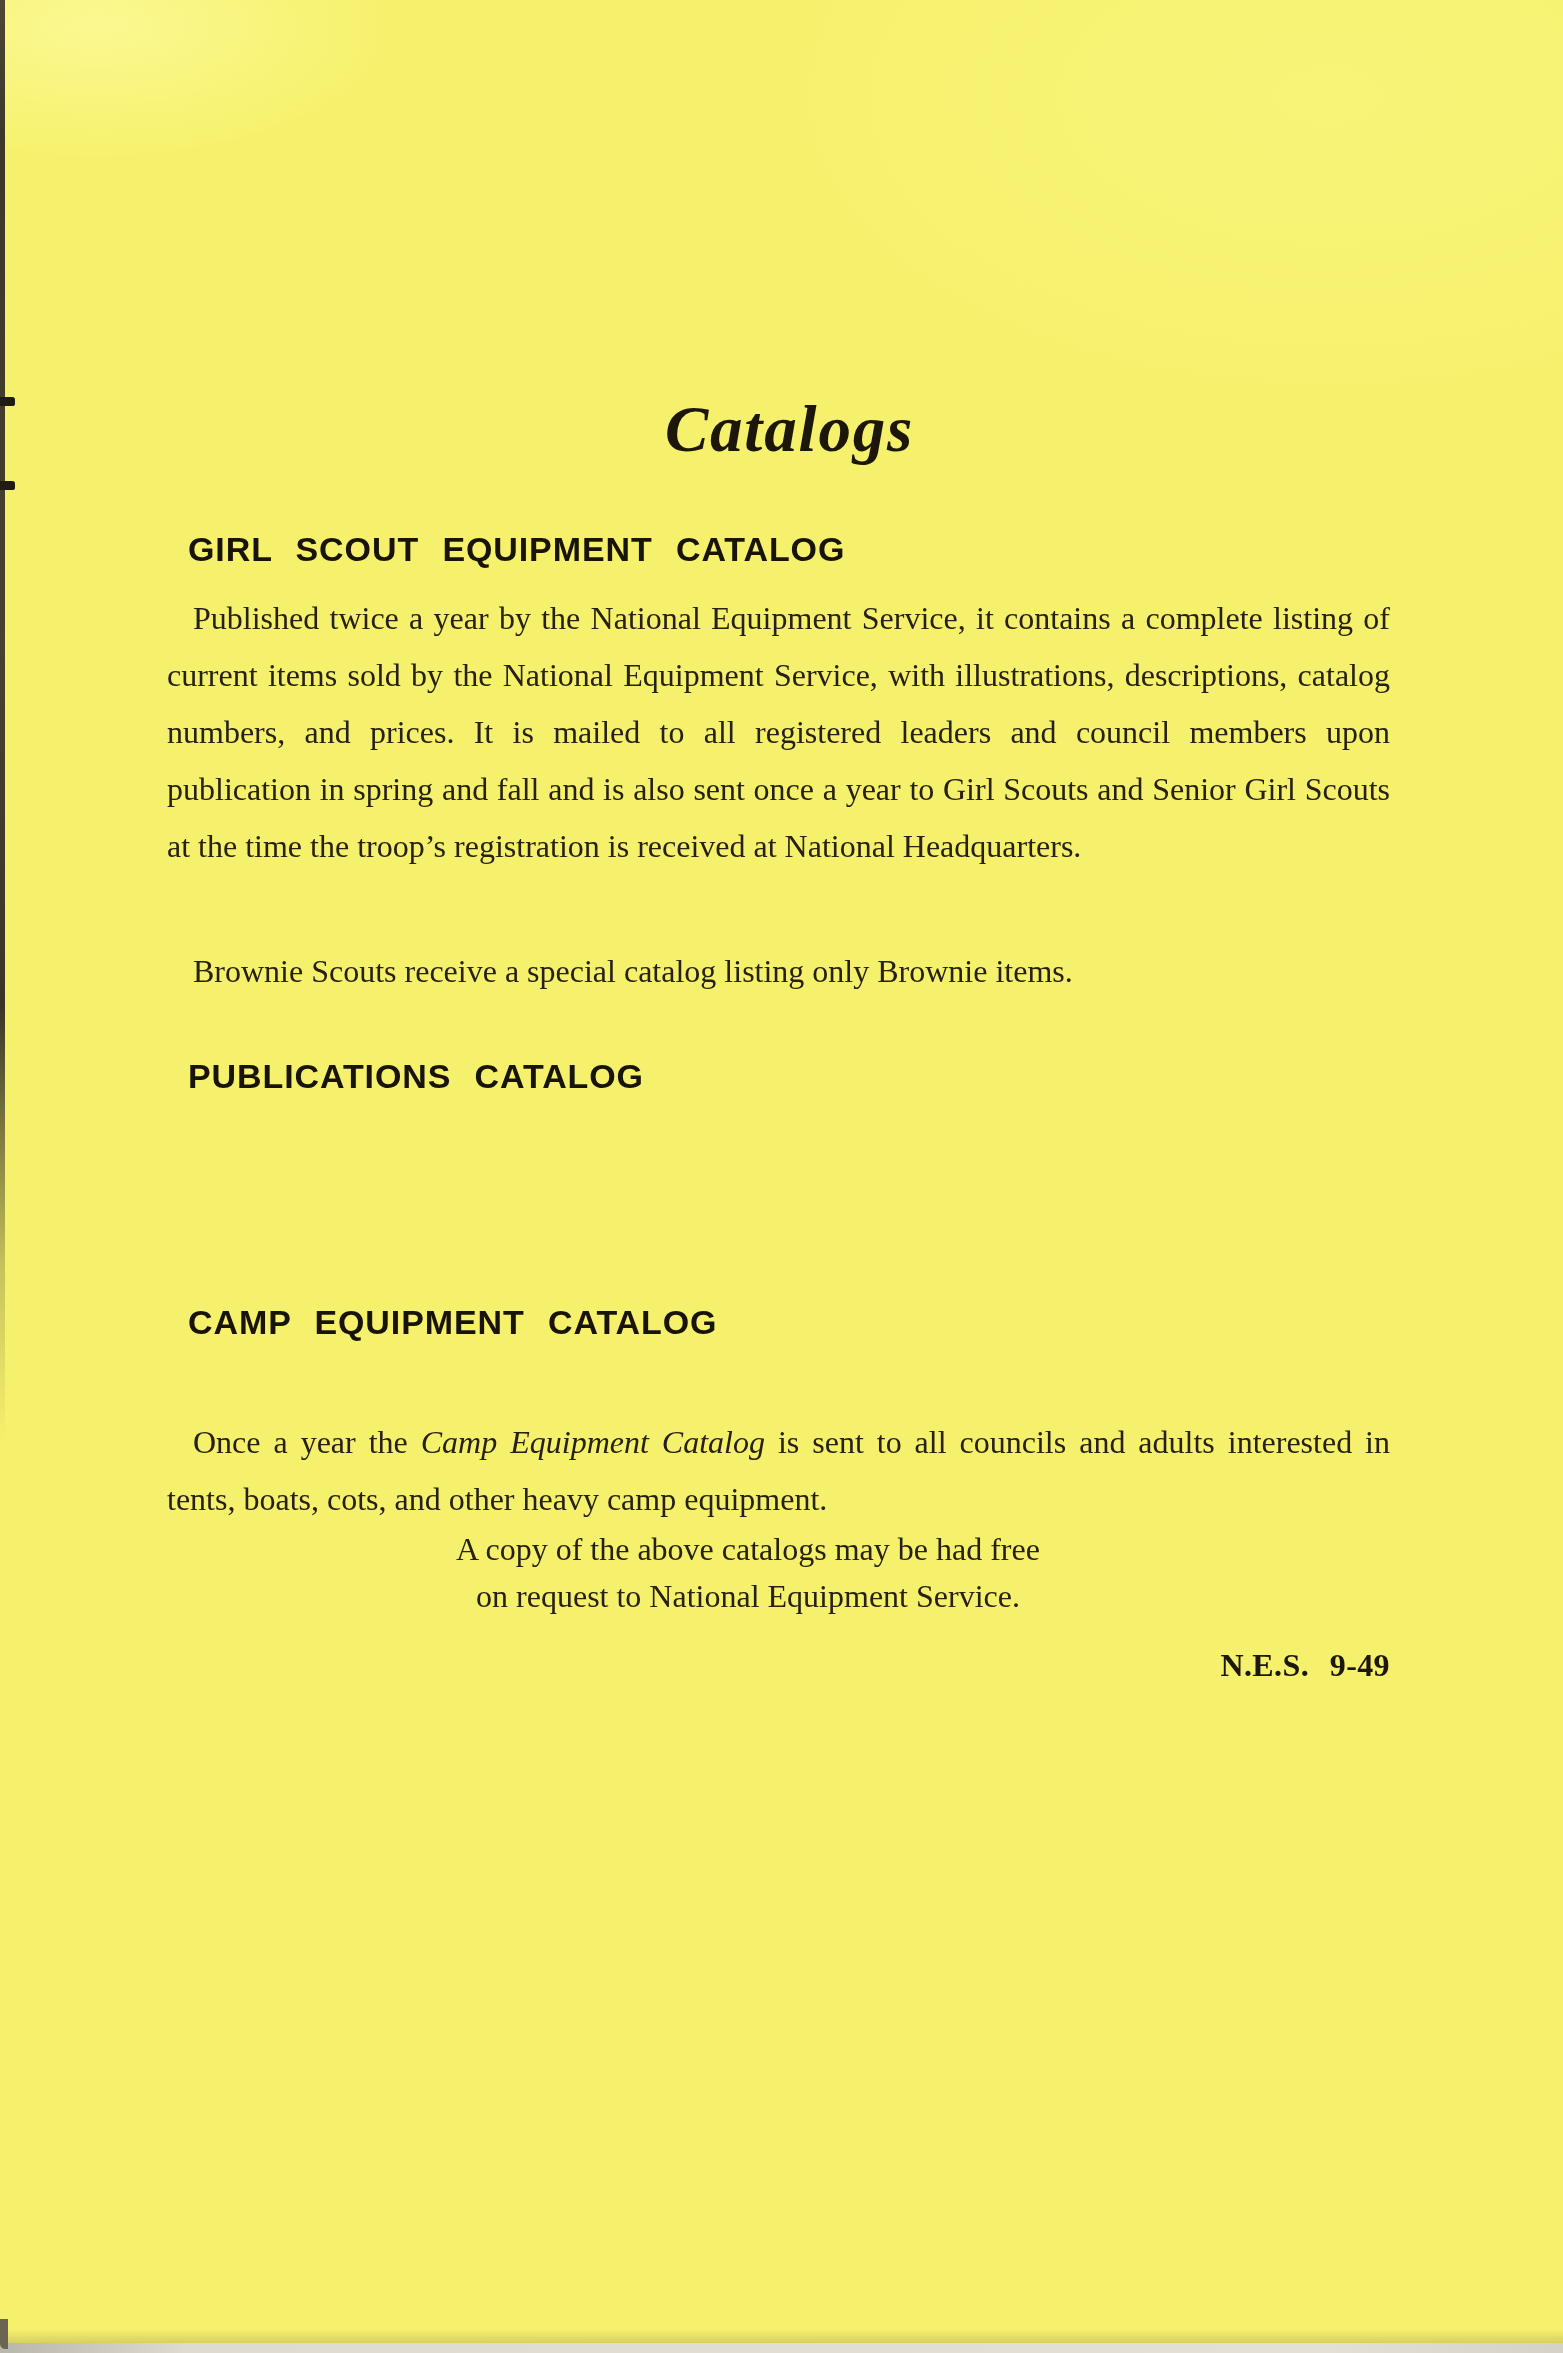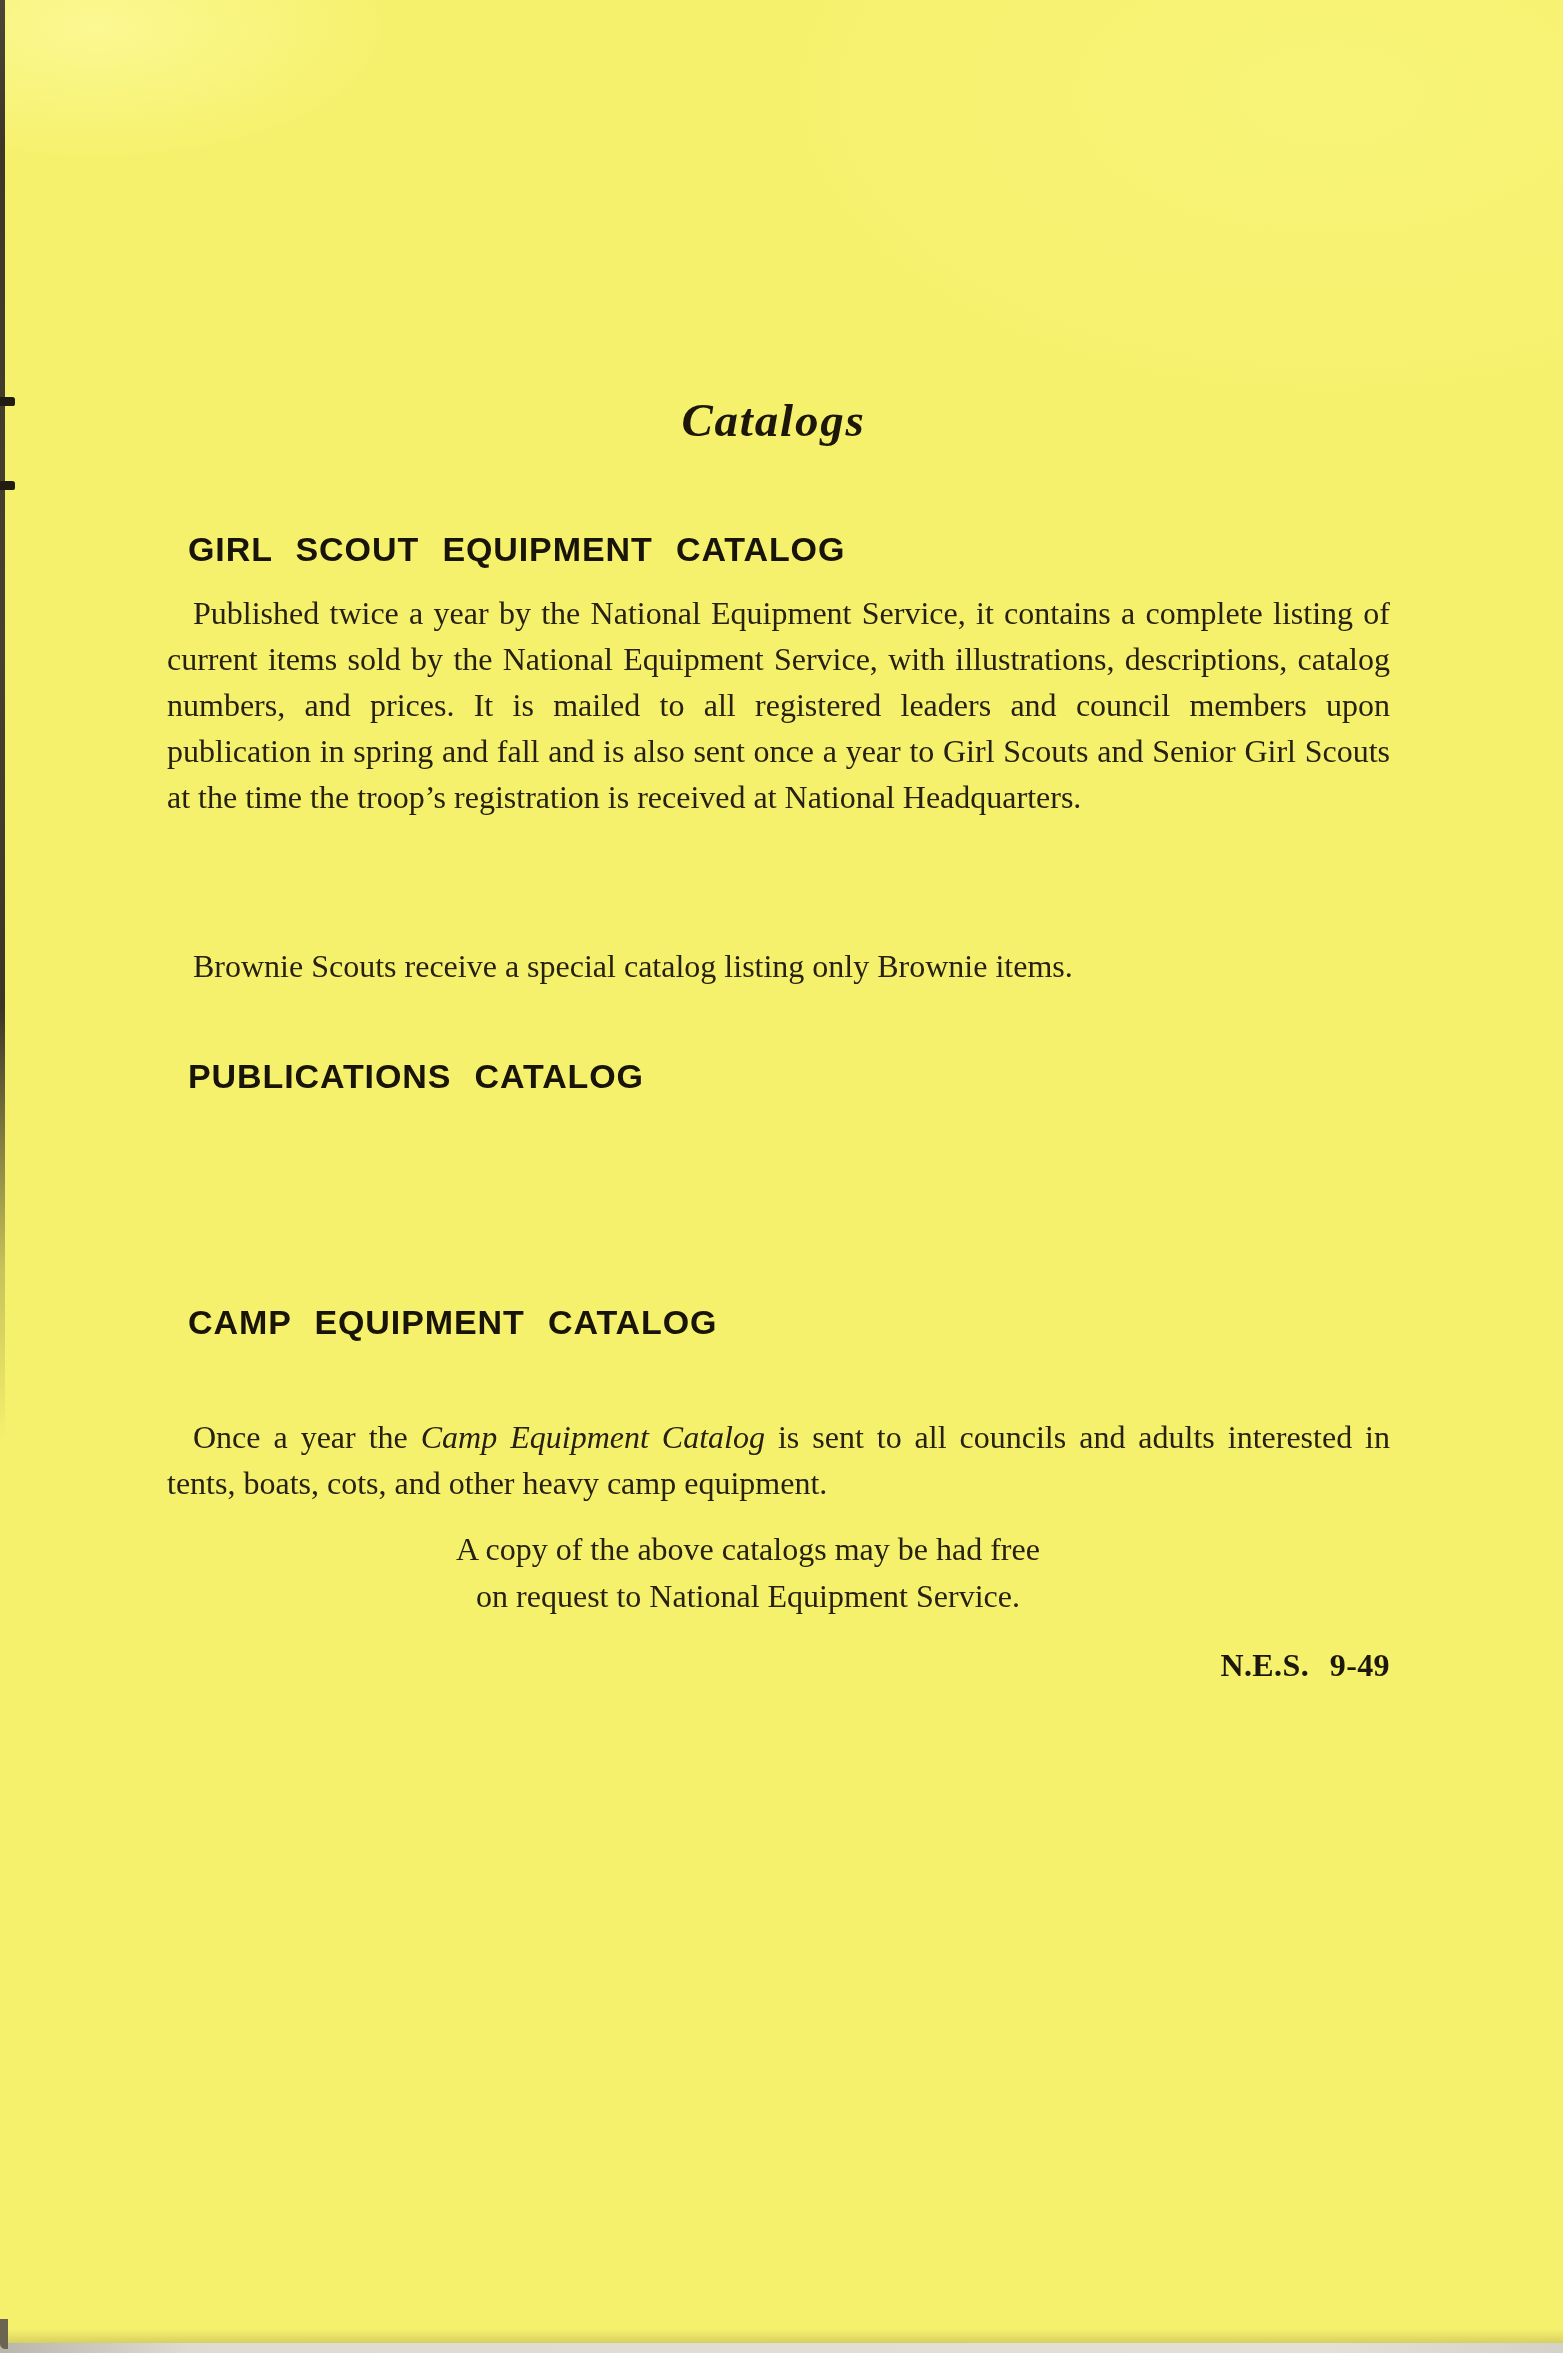--- a/index.html
+++ b/index.html
@@ -34,40 +34,40 @@
     background: linear-gradient(to right, #b9b7ab, #dedbd0 12%, #e3e0d6 85%, #d4d2c6);
   }
   .edge-bottom-shadow {
     position: absolute; left: 0; right: 0; bottom: 11.4px; height: 14px;
     background: linear-gradient(to top, rgba(120,110,70,.25), rgba(120,110,70,0));
   }
   .corner-bl { position: absolute; left: 0; bottom: 5.3px; width: 8px; height: 30px; background: #6b6450; border-radius: 0 0 0 5.3px; }
 
   
   .doc-title {
-    position: absolute; left: 0; top: 397px; width: 1547px;
+    position: absolute; left: 16px; top: 397px; width: 1547px;
     text-align: center;
     font-family: "Liberation Serif", serif;
     font-weight: bold; font-style: italic;
-    font-size: 47px; line-height: 1;
+    font-size: 65px; line-height: 1;
     letter-spacing: 1.8px;
     color: #1c1709;
   }
   .section { position: absolute; left: 167px; width: 1223px; }
   .sec-head {
     font-family: "Liberation Sans", sans-serif;
     font-weight: bold;
     font-size: 34px; line-height: 1;
     letter-spacing: 0.9px; word-spacing: 13px;
     color: #18140a;
     margin: 0 0 0 21px;
   }
   .sec-body {
     margin: 0;
-    font-size: 32px; line-height: 46px;
+    font-size: 32px; line-height: 57px;
     text-align: justify;
     text-indent: 26px;
     color: #272113;
   }
   .s1-head { top: 532px; }  .s1-body { top: 590px; }
   .s2-head { top: 911px; } .s2-body { top: 943px; }
   .s3-head { top: 1059px; } .s3-body { top: 1120px; }
   .s4-head { top: 1305px; } .s4-body { top: 1366px; margin-top: 48px; }
   .italic { font-style: italic; }
 

